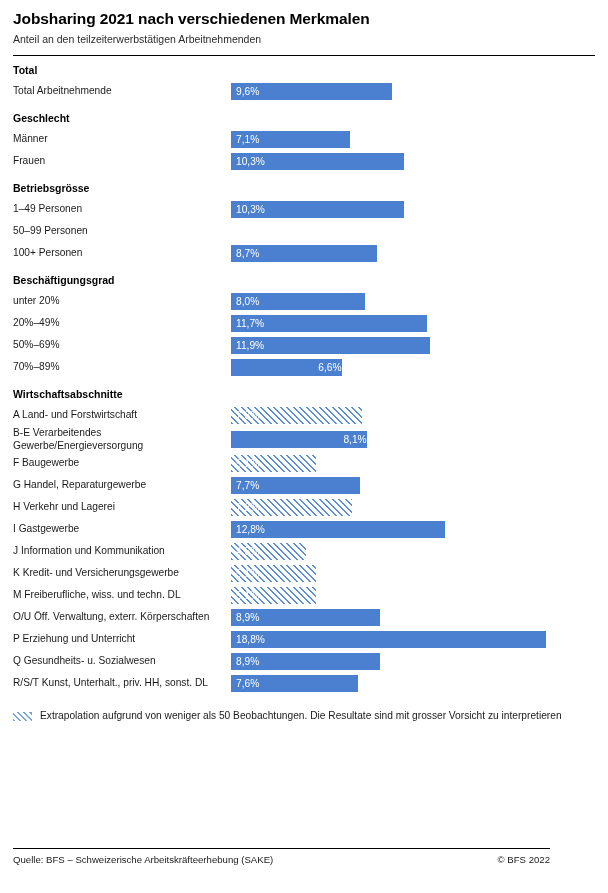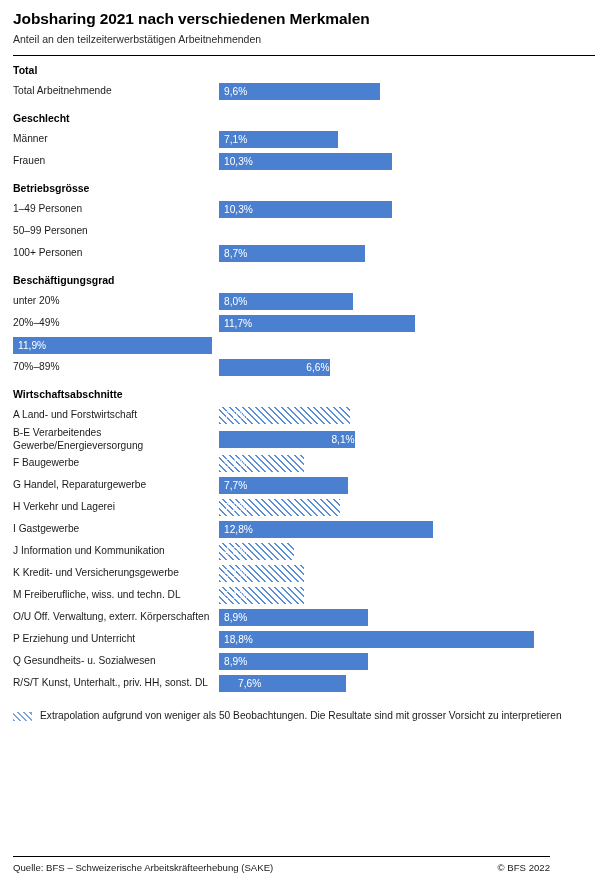--- a/index.html
+++ b/index.html
@@ -61,20 +61,21 @@
     color: #000000;
     line-height: 15px;
     margin-bottom: 3px;
   }
 
   .row {
     display: flex;
     align-items: center;
     min-height: 21px;
     margin-bottom: 1px;
+    gap: 12px;
   }
   .row-label {
     width: 206px;
     flex: 0 0 206px;
     font-size: 10.2px;
     line-height: 12.6px;
     color: #1a1a1a;
     padding-right: 6px;
     box-sizing: border-box;
   }
@@ -138,21 +139,21 @@
     line-height: 14px;
     color: #1a1a1a;
     max-width: 535px;
   }
 
   
   .footer {
     position: absolute;
     left: 13px;
     right: 13px;
-    bottom: 20px;
+    bottom: 28px;
   }
   .rule-bottom {
     border-bottom: 1px solid #000000;
     width: 537px;
     margin-bottom: 5px;
   }
   .footer-line {
     display: flex;
     justify-content: space-between;
     width: 537px;
@@ -234,20 +235,21 @@
         </div>
         <div class="row">
           <div class="row-label">20%–49%</div>
           <div class="row-bar-area">
             <div class="bar" style="width: 195.975px;">
               <span class="bar-value">11,7%</span>
             </div>
           </div>
         </div>
         <div class="row">
+          <div class="row-label">50%–69%</div>
           <div class="row-bar-area">
             <div class="bar" style="width: 199.325px;">
               <span class="bar-value">11,9%</span>
             </div>
           </div>
         </div>
         <div class="row">
           <div class="row-label">70%–89%</div>
           <div class="row-bar-area">
             <div class="bar" style="width: 110.55px; justify-content: flex-end;">
@@ -350,21 +352,21 @@
           <div class="row-label">Q Gesundheits- u. Sozialwesen</div>
           <div class="row-bar-area">
             <div class="bar" style="width: 149.075px;">
               <span class="bar-value">8,9%</span>
             </div>
           </div>
         </div>
         <div class="row">
           <div class="row-label">R/S/T Kunst, Unterhalt., priv. HH, sonst. DL</div>
           <div class="row-bar-area">
-            <div class="bar" style="width: 127.3px; padding-left: 14px;">
+            <div class="bar" style="width: 127.3px;">
               <span class="bar-value">7,6%</span>
             </div>
           </div>
         </div>
       </div>
     </div>
 
   <div class="legend">
     <span class="legend-swatch"></span>
     <span class="legend-text">Extrapolation aufgrund von weniger als 50 Beobachtungen. Die Resultate sind mit grosser Vorsicht zu interpretieren</span>

